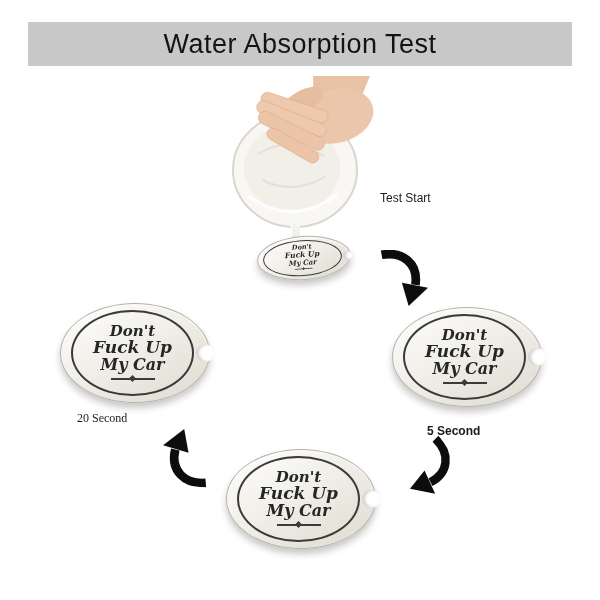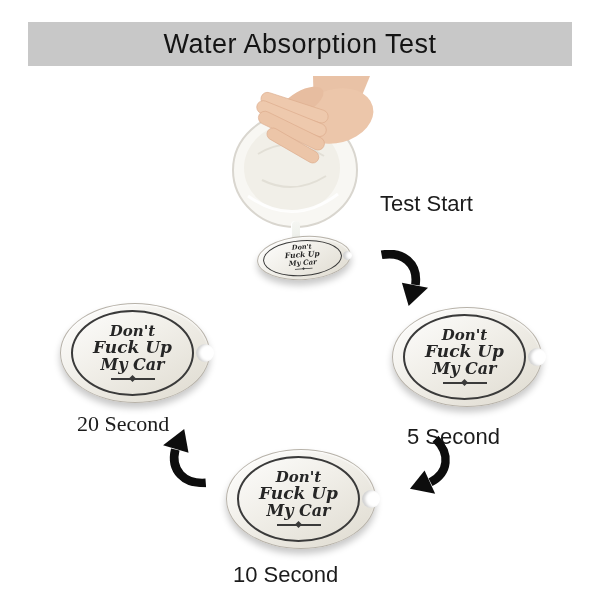--- a/index.html
+++ b/index.html
@@ -5,21 +5,21 @@
   html,body{margin:0;padding:0;background:#ffffff;}
   #stage{position:relative;width:600px;height:600px;background:#ffffff;overflow:hidden;
          font-family:"Liberation Sans",sans-serif;}
 
   
   .banner{position:absolute;left:28px;top:22px;width:544px;height:44px;background:#c8c8c8;
           display:flex;align-items:center;justify-content:center;}
   .banner-title{font-size:27px;color:#141414;font-weight:500;letter-spacing:.5px;}
 
   
-  .step-label{position:absolute;font-size:22px;color:#1b1b1b;white-space:nowrap;}
+  .step-label{position:absolute;font-size:12px;color:#1b1b1b;white-space:nowrap;}
 
   
   .coaster{position:absolute;border-radius:50%;
            background:linear-gradient(150deg,#ffffff 0%,#f1efe9 45%,#dedacf 100%);
            border:1px solid #b7b2a9;
            box-shadow:0 5px 7px rgba(0,0,0,.22), inset 0 1px 2px rgba(255,255,255,.9);}
   .coaster-ring{position:absolute;left:10px;right:15px;top:6px;bottom:6px;border:2px solid #3a3a3a;
                 border-radius:50%;display:flex;flex-direction:column;align-items:center;justify-content:center;}
   .ct{font-family:"DejaVu Serif",serif;font-style:italic;font-weight:bold;color:#262626;line-height:1.04;}
   .ct1{font-size:15px;} .ct2{font-size:17px;} .ct3{font-size:16px;}
@@ -95,37 +95,36 @@
 
   <div class="coaster" style="left:392px;top:307px;width:148px;height:98px;">
     <div class="coaster-ring">
       <div class="ct ct1">Don't</div>
       <div class="ct ct2">Fuck Up</div>
       <div class="ct ct3">My Car</div>
       <div class="flourish"></div>
     </div>
     <div class="notch"></div>
   </div>
-  <div class="step-label" style="left:407px;top:424px;">5 Second</div>
+  <div class="step-label" style="left:427px;top:424px;font-weight:bold;">5 Second</div>
 
   <svg class="arrow" style="left:398px;top:438px;transform:rotate(55deg);" width="56" height="56" viewBox="0 0 60 60">
     <path d="M12 5 C 34 1, 50 14, 47 36" fill="none" stroke="#0d0d0d" stroke-width="9"></path>
     <polygon points="33,34 60,39 40,58" fill="#0d0d0d"></polygon>
   </svg>
 
   <div class="coaster" style="left:226px;top:449px;width:148px;height:98px;">
     <div class="coaster-ring">
       <div class="ct ct1">Don't</div>
       <div class="ct ct2">Fuck Up</div>
       <div class="ct ct3">My Car</div>
       <div class="flourish"></div>
     </div>
     <div class="notch"></div>
   </div>
-  <div class="step-label" style="left:233px;top:562px;">10 Second</div>
 
   <svg class="arrow" style="left:162px;top:428px;transform:rotate(186deg);" width="58" height="58" viewBox="0 0 60 60">
     <path d="M12 5 C 34 1, 50 14, 47 36" fill="none" stroke="#0d0d0d" stroke-width="9"></path>
     <polygon points="33,34 60,39 40,58" fill="#0d0d0d"></polygon>
   </svg>
 
   <div class="coaster" style="left:60px;top:303px;width:148px;height:98px;">
     <div class="coaster-ring">
       <div class="ct ct1">Don't</div>
       <div class="ct ct2">Fuck Up</div>

